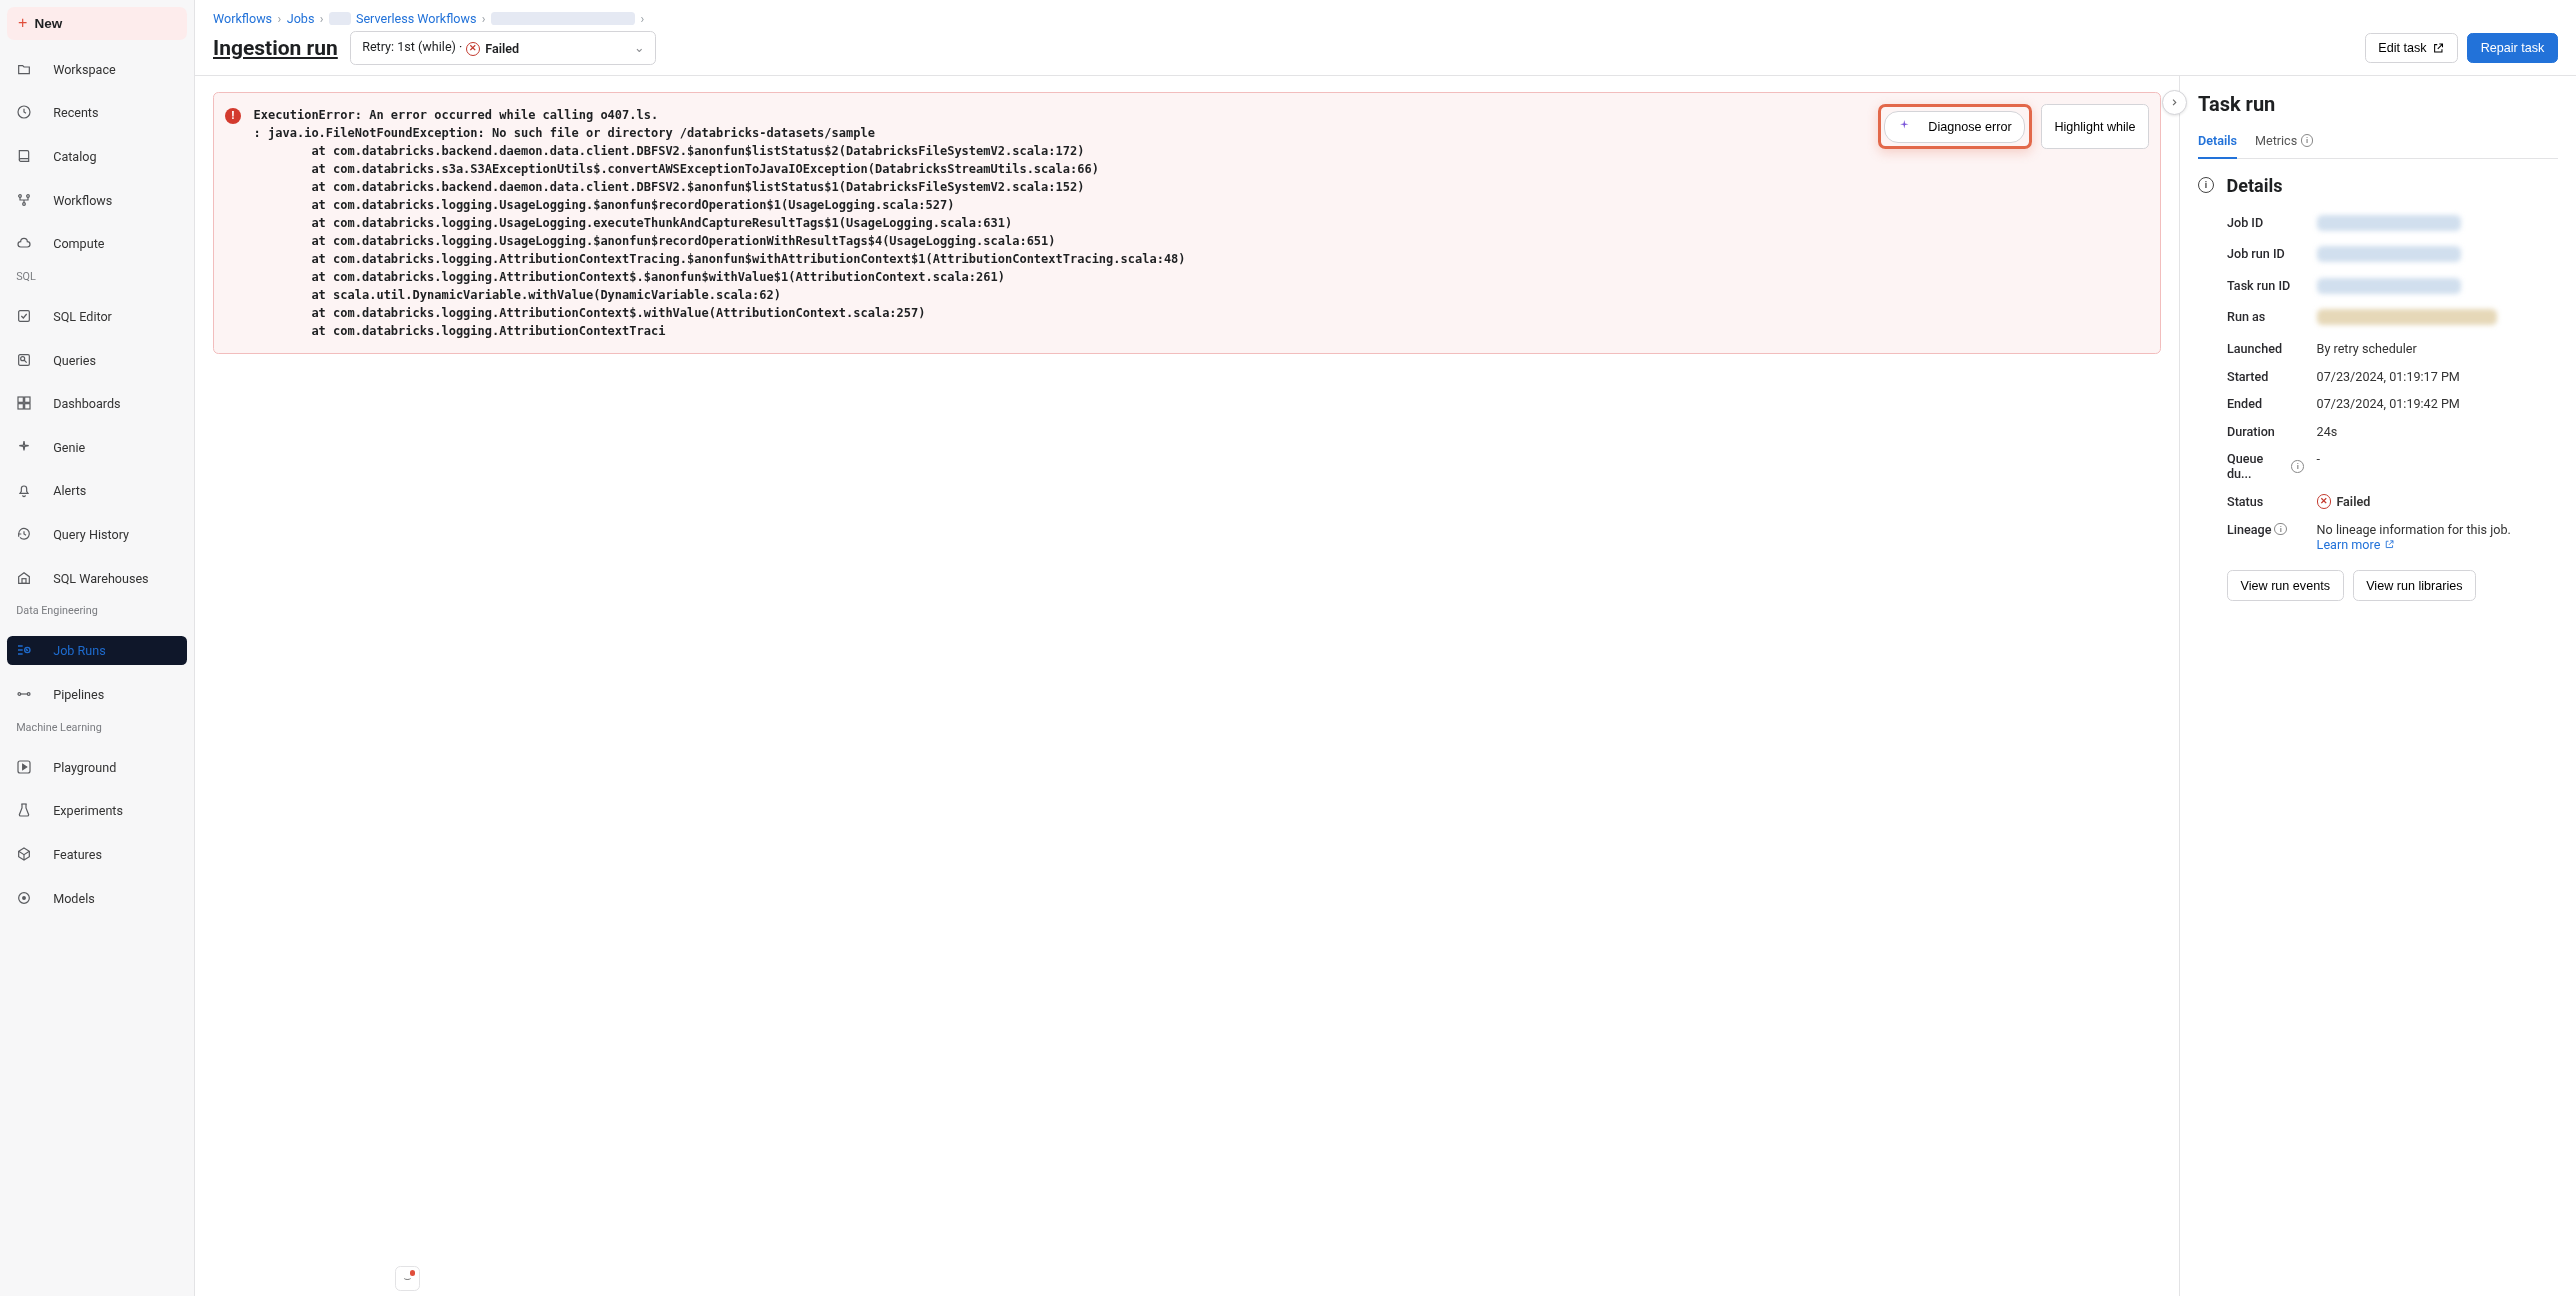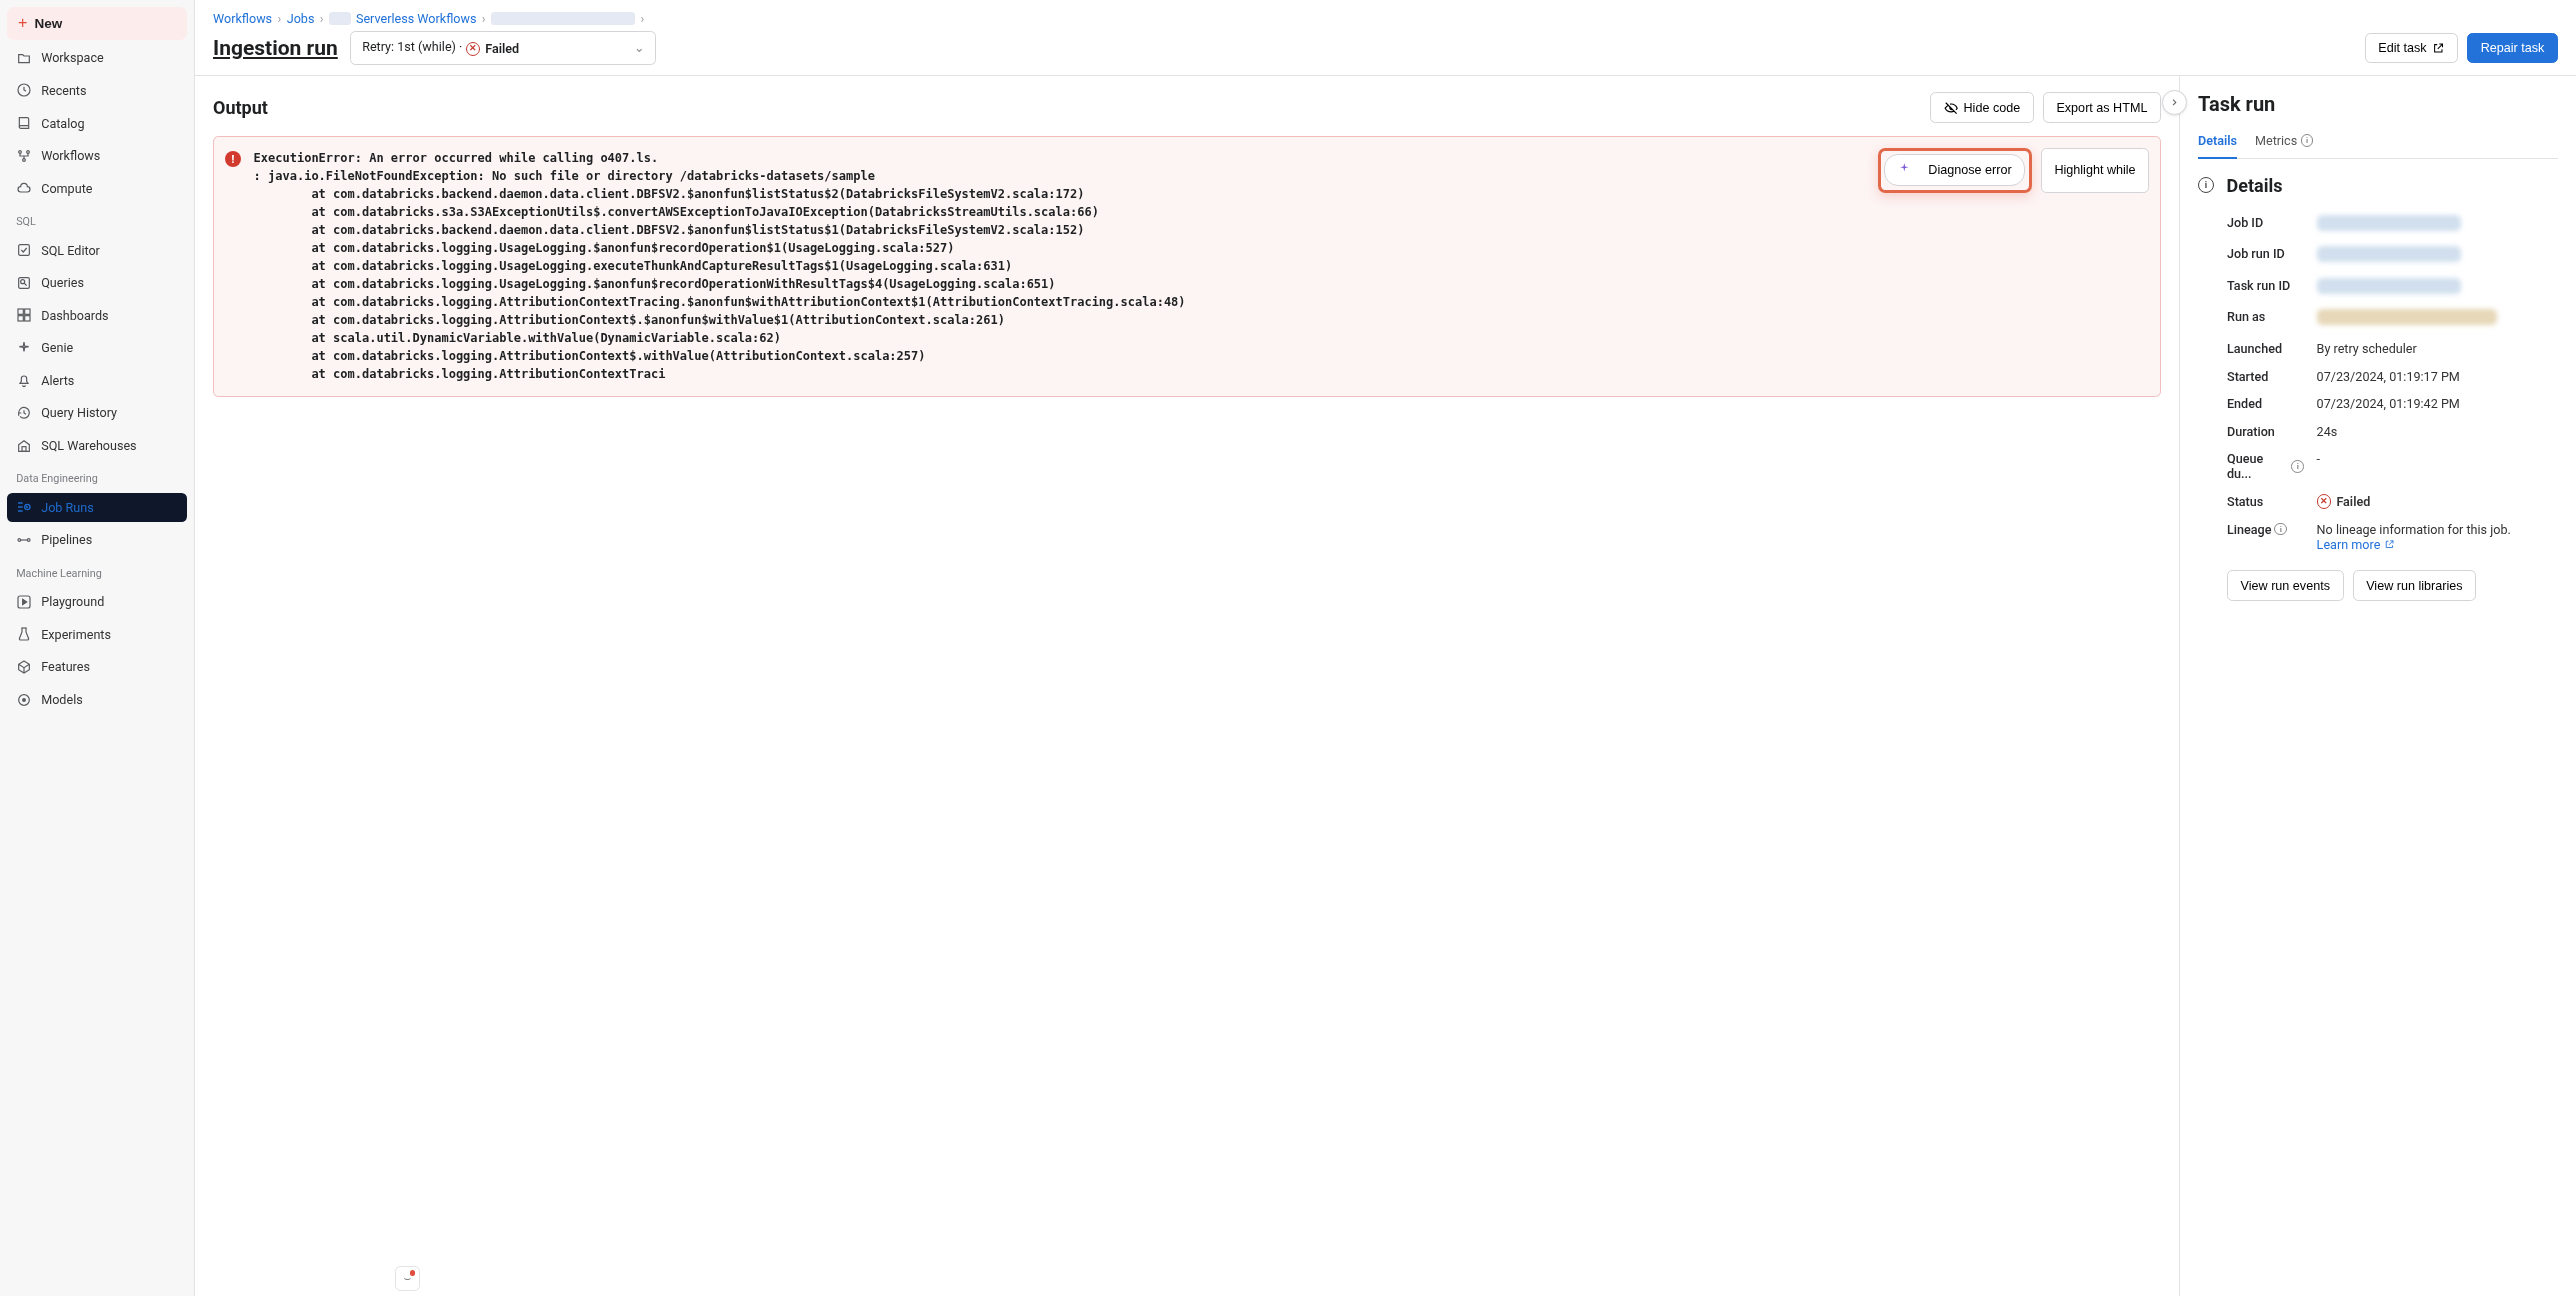--- a/index.html
+++ b/index.html
@@ -40,28 +40,28 @@
       font-weight: 600;
       color: #1e2022;
     }
     .new-btn .plus {
       color: #e04e3b;
       font-size: 16px;
       font-weight: 400;
     }
     .nav-item {
       display: flex;
-      align-items: center;
-      gap: 9px;
+      align-items: flex-end;
+      gap: 21px;
       padding: 6.3px 9px;
       border-radius: 5.4px;
       cursor: pointer;
       color: #333;
       font-size: 12.6px;
-      margin-top: 4px;
+      margin-top: 15px;
     }
     .nav-item.active { background: #0f172a; color: #1e6bce; }
     .nav-item.active .icon { color: #1e6bce; }
     .nav-item .icon { width: 16px; height: 16px; color: #5a5c60; display: inline-flex; align-items: center; justify-content: center; }
     .nav-section-title {
       font-size: 10.8px;
       color: #7a7c80;
       padding: 12.6px 9px 3.6px;
     }
     
@@ -544,32 +544,20 @@
               <path d="M19 14 V19 H5 V5 H10"></path>
             </svg>
         </button>
         <button class="btn btn-primary">Repair task</button>
       </div>
     </div>
   </div>
 
   <div class="content">
     <div class="left-pane">
-      <div class="output-header">
-        <h2 class="output-title">Output</h2>
-        <div class="output-actions">
-          <button class="btn">
-            <svg width="14.4" height="14.4" viewBox="0 0 24 24" fill="none" stroke="currentColor" stroke-width="2">
-                <path d="M3 3 L21 21 M10 10 A3 3 0 0 0 14 14 M7 7 C4 9 2 12 2 12 S5 18 12 18 C14 18 15.7 17.4 17 16.6 M10 5.2 C10.6 5.1 11.3 5 12 5 C19 5 22 12 22 12 S21.3 13.3 20 14.8"></path>
-              </svg>
-            <span>Hide code</span>
-          </button>
-          <button class="btn">Export as HTML</button>
-        </div>
-      </div>
 
       <div class="error-box">
         <span class="error-icon">!</span>
         <div class="error-btns">
           <span class="diagnose-highlight">
             <button class="diagnose-btn">
               <span class="sparkle">
                 <svg width="12.6" height="12.6" viewBox="0 0 24 24" fill="currentColor">
                     <path d="M12 2 L13.5 8.5 L20 10 L13.5 11.5 L12 18 L10.5 11.5 L4 10 L10.5 8.5 Z"></path>
                   </svg>

